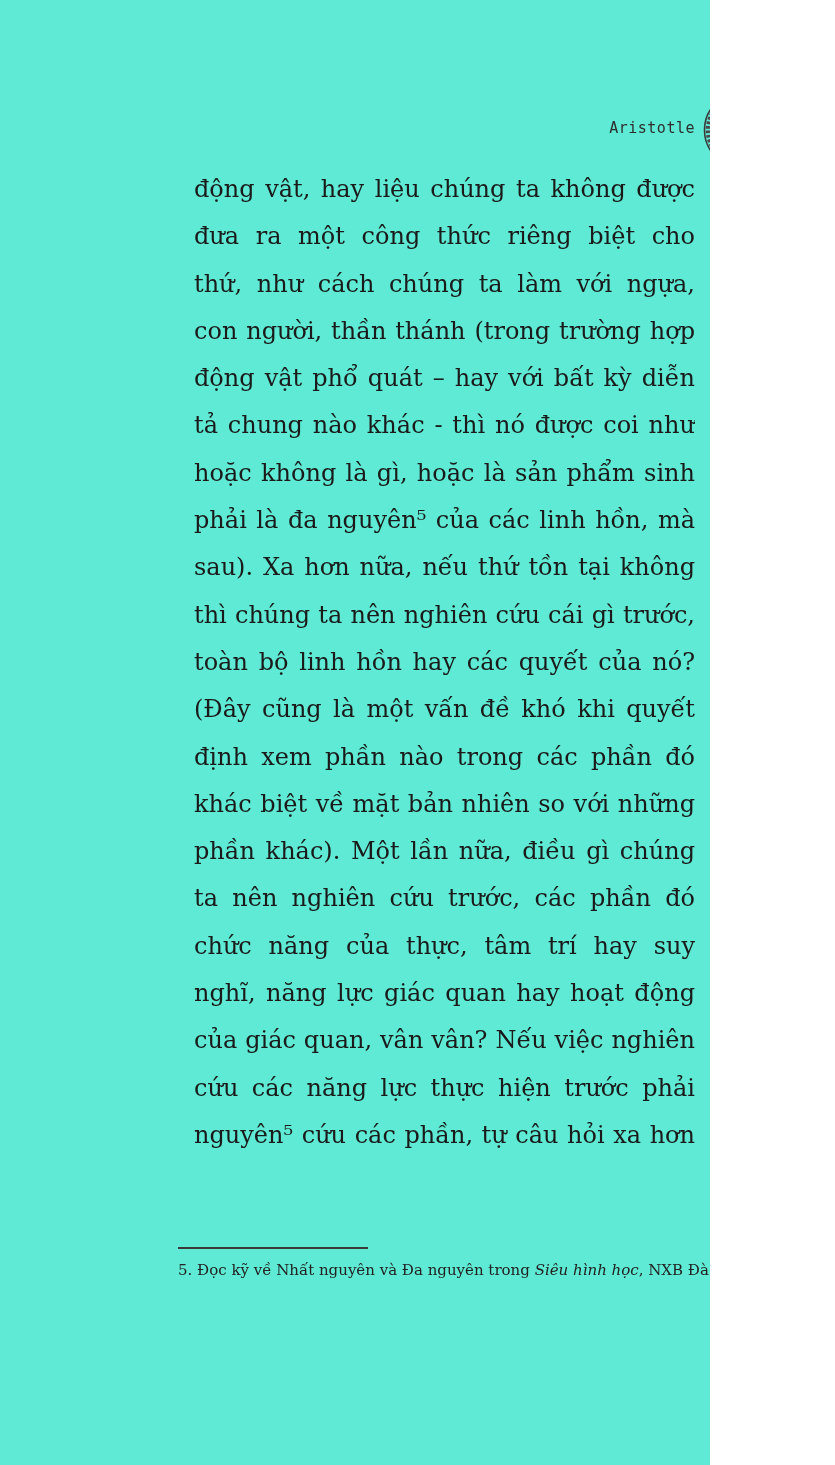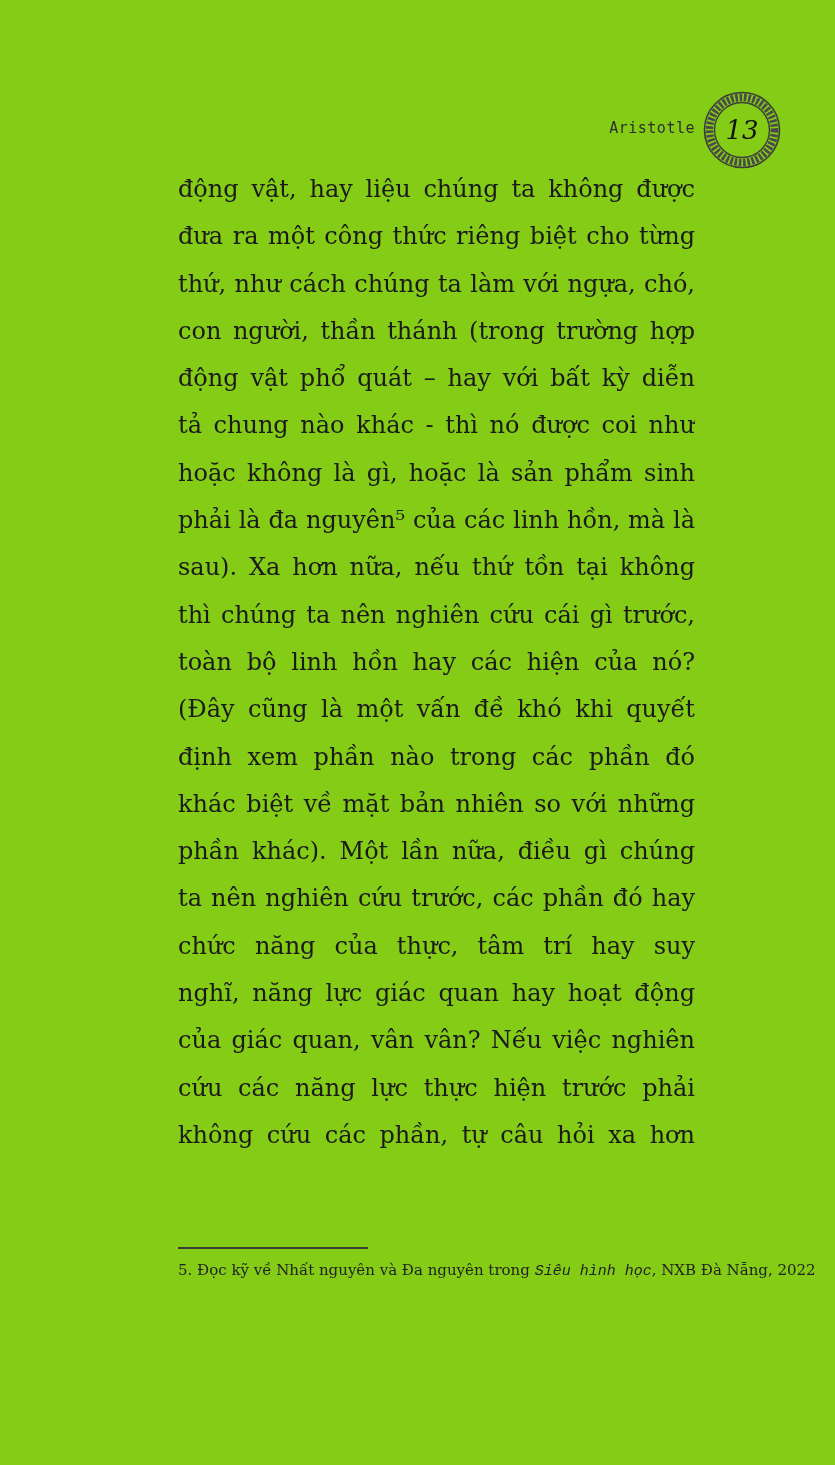--- a/index.html
+++ b/index.html
@@ -1,20 +1,20 @@
 <!DOCTYPE html>
 <html><head>
 <meta charset="utf-8">
 <style>
   html, body { margin: 0; padding: 0; background: #ffffff; }
   .page {
     position: relative;
-    width: 835px;
+    width: 710px;
     height: 1465px;
-    background: #84cc16;
+    background: #5eead4;
     font-family: "DejaVu Serif", "Liberation Serif", serif;
     color: #1a1a1a;
     overflow: hidden;
   }
   .running-head {
     position: absolute;
     top: 119px;
     left: 500px;
     width: 195px;
     text-align: right;
@@ -36,20 +36,21 @@
     top: 166px;
     width: 517px;
     font-size: 24px;
     line-height: 47.3px;
   }
   .line {
     height: 47.3px;
     overflow: hidden;
     text-align: justify;
     text-align-last: justify;
+    margin-left: 16px;
   }
   
   .line::after { content: ""; display: inline-block; width: 100%; }
   .footnote-rule {
     position: absolute;
     left: 178px;
     top: 1247px;
     width: 190px;
     height: 2px;
     background: #3a3a3a;
@@ -57,21 +58,21 @@
   .footnote {
     position: absolute;
     left: 178px;
     top: 1257px;
     width: 640px;
     font-size: 15px;
     line-height: 26px;
     white-space: nowrap;
     color: #222222;
   }
-  .footnote .book-title { font-style: italic; font-family: Liberation Mono, monospace; }
+  .footnote .book-title { font-style: italic; }
 </style>
 </head>
 <body>
 
 <div class="page">
 
   <div class="running-head">Aristotle</div>
 
   <svg class="ornament" viewBox="0 0 80 80">
     <circle cx="40" cy="40" r="37.5" fill="none" stroke="#3c3c3c" stroke-width="1.6"></circle>
@@ -84,30 +85,30 @@
     <div class="line">động vật, hay liệu chúng ta không được</div>
     <div class="line">đưa ra một công thức riêng biệt cho từng</div>
     <div class="line">thứ, như cách chúng ta làm với ngựa, chó,</div>
     <div class="line">con người, thần thánh (trong trường hợp</div>
     <div class="line">động vật phổ quát – hay với bất kỳ diễn</div>
     <div class="line">tả chung nào khác - thì nó được coi như</div>
     <div class="line">hoặc không là gì, hoặc là sản phẩm sinh</div>
     <div class="line">phải là đa nguyên⁵ của các linh hồn, mà là</div>
     <div class="line">sau). Xa hơn nữa, nếu thứ tồn tại không</div>
     <div class="line">thì chúng ta nên nghiên cứu cái gì trước,</div>
-    <div class="line">toàn bộ linh hồn hay các hiện của nó?</div>
+    <div class="line">toàn bộ linh hồn hay các quyết của nó?</div>
     <div class="line">(Đây cũng là một vấn đề khó khi quyết</div>
     <div class="line">định xem phần nào trong các phần đó</div>
     <div class="line">khác biệt về mặt bản nhiên so với những</div>
     <div class="line">phần khác). Một lần nữa, điều gì chúng</div>
     <div class="line">ta nên nghiên cứu trước, các phần đó hay</div>
     <div class="line">chức năng của thực, tâm trí hay suy</div>
     <div class="line">nghĩ, năng lực giác quan hay hoạt động</div>
     <div class="line">của giác quan, vân vân? Nếu việc nghiên</div>
     <div class="line">cứu các năng lực thực hiện trước phải</div>
-    <div class="line">không cứu các phần, tự câu hỏi xa hơn</div>
+    <div class="line">nguyên⁵ cứu các phần, tự câu hỏi xa hơn</div>
   </div>
 
   <div class="footnote-rule"></div>
 
   <div class="footnote"><span>5. Đọc kỹ về Nhất nguyên và Đa nguyên trong </span><span class="book-title">Siêu hình học</span><span>, NXB Đà Nẵng, 2022</span></div>
 
 </div>
 
 </body></html>

